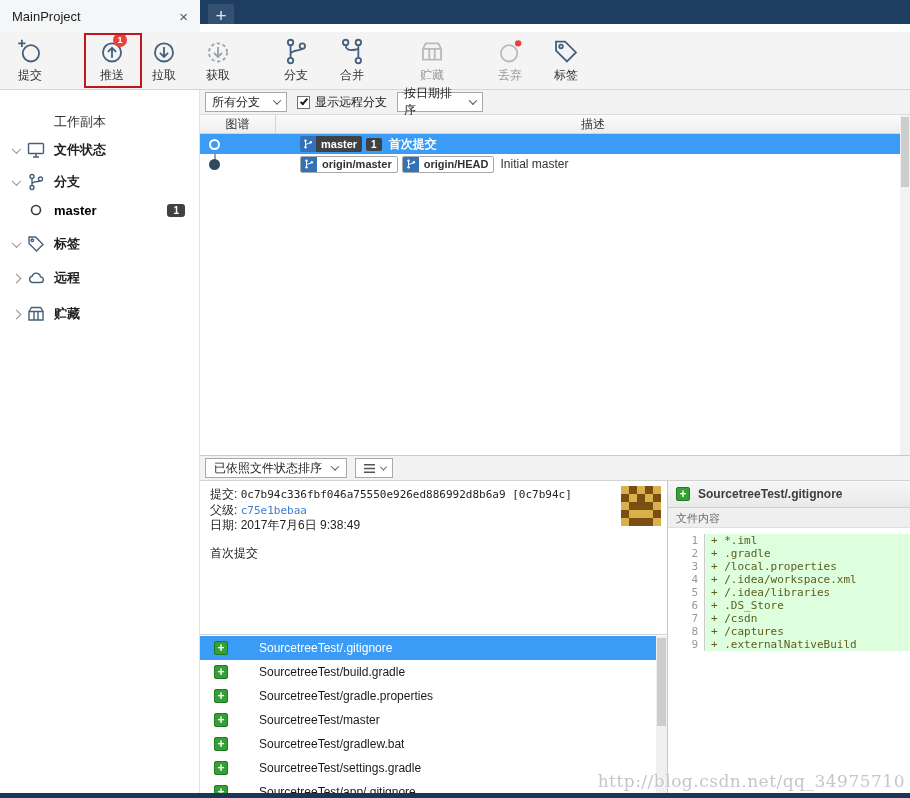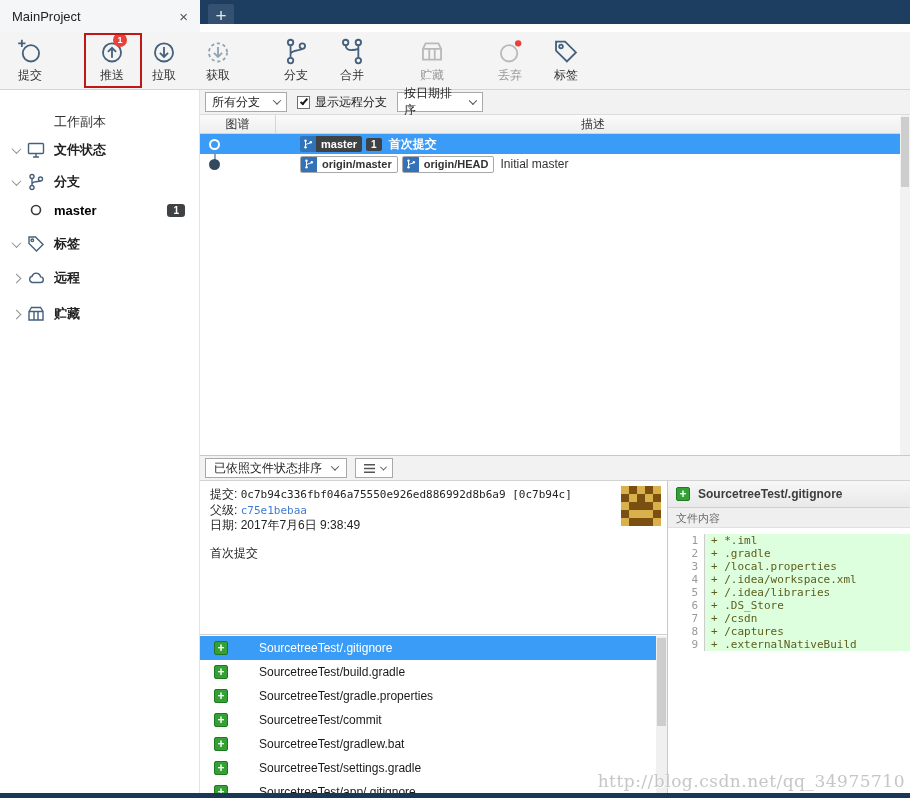--- a/index.html
+++ b/index.html
@@ -425,21 +425,21 @@
           <div class="file-row">
             <span class="add-ic">+</span>
             <span class="file-name">SourcetreeTest/build.gradle</span>
           </div>
           <div class="file-row">
             <span class="add-ic">+</span>
             <span class="file-name">SourcetreeTest/gradle.properties</span>
           </div>
           <div class="file-row">
             <span class="add-ic">+</span>
-            <span class="file-name">SourcetreeTest/commit</span>
+            <span class="file-name">SourcetreeTest/master</span>
           </div>
           <div class="file-row">
             <span class="add-ic">+</span>
             <span class="file-name">SourcetreeTest/gradlew.bat</span>
           </div>
           <div class="file-row">
             <span class="add-ic">+</span>
             <span class="file-name">SourcetreeTest/settings.gradle</span>
           </div>
           <div class="file-row">

